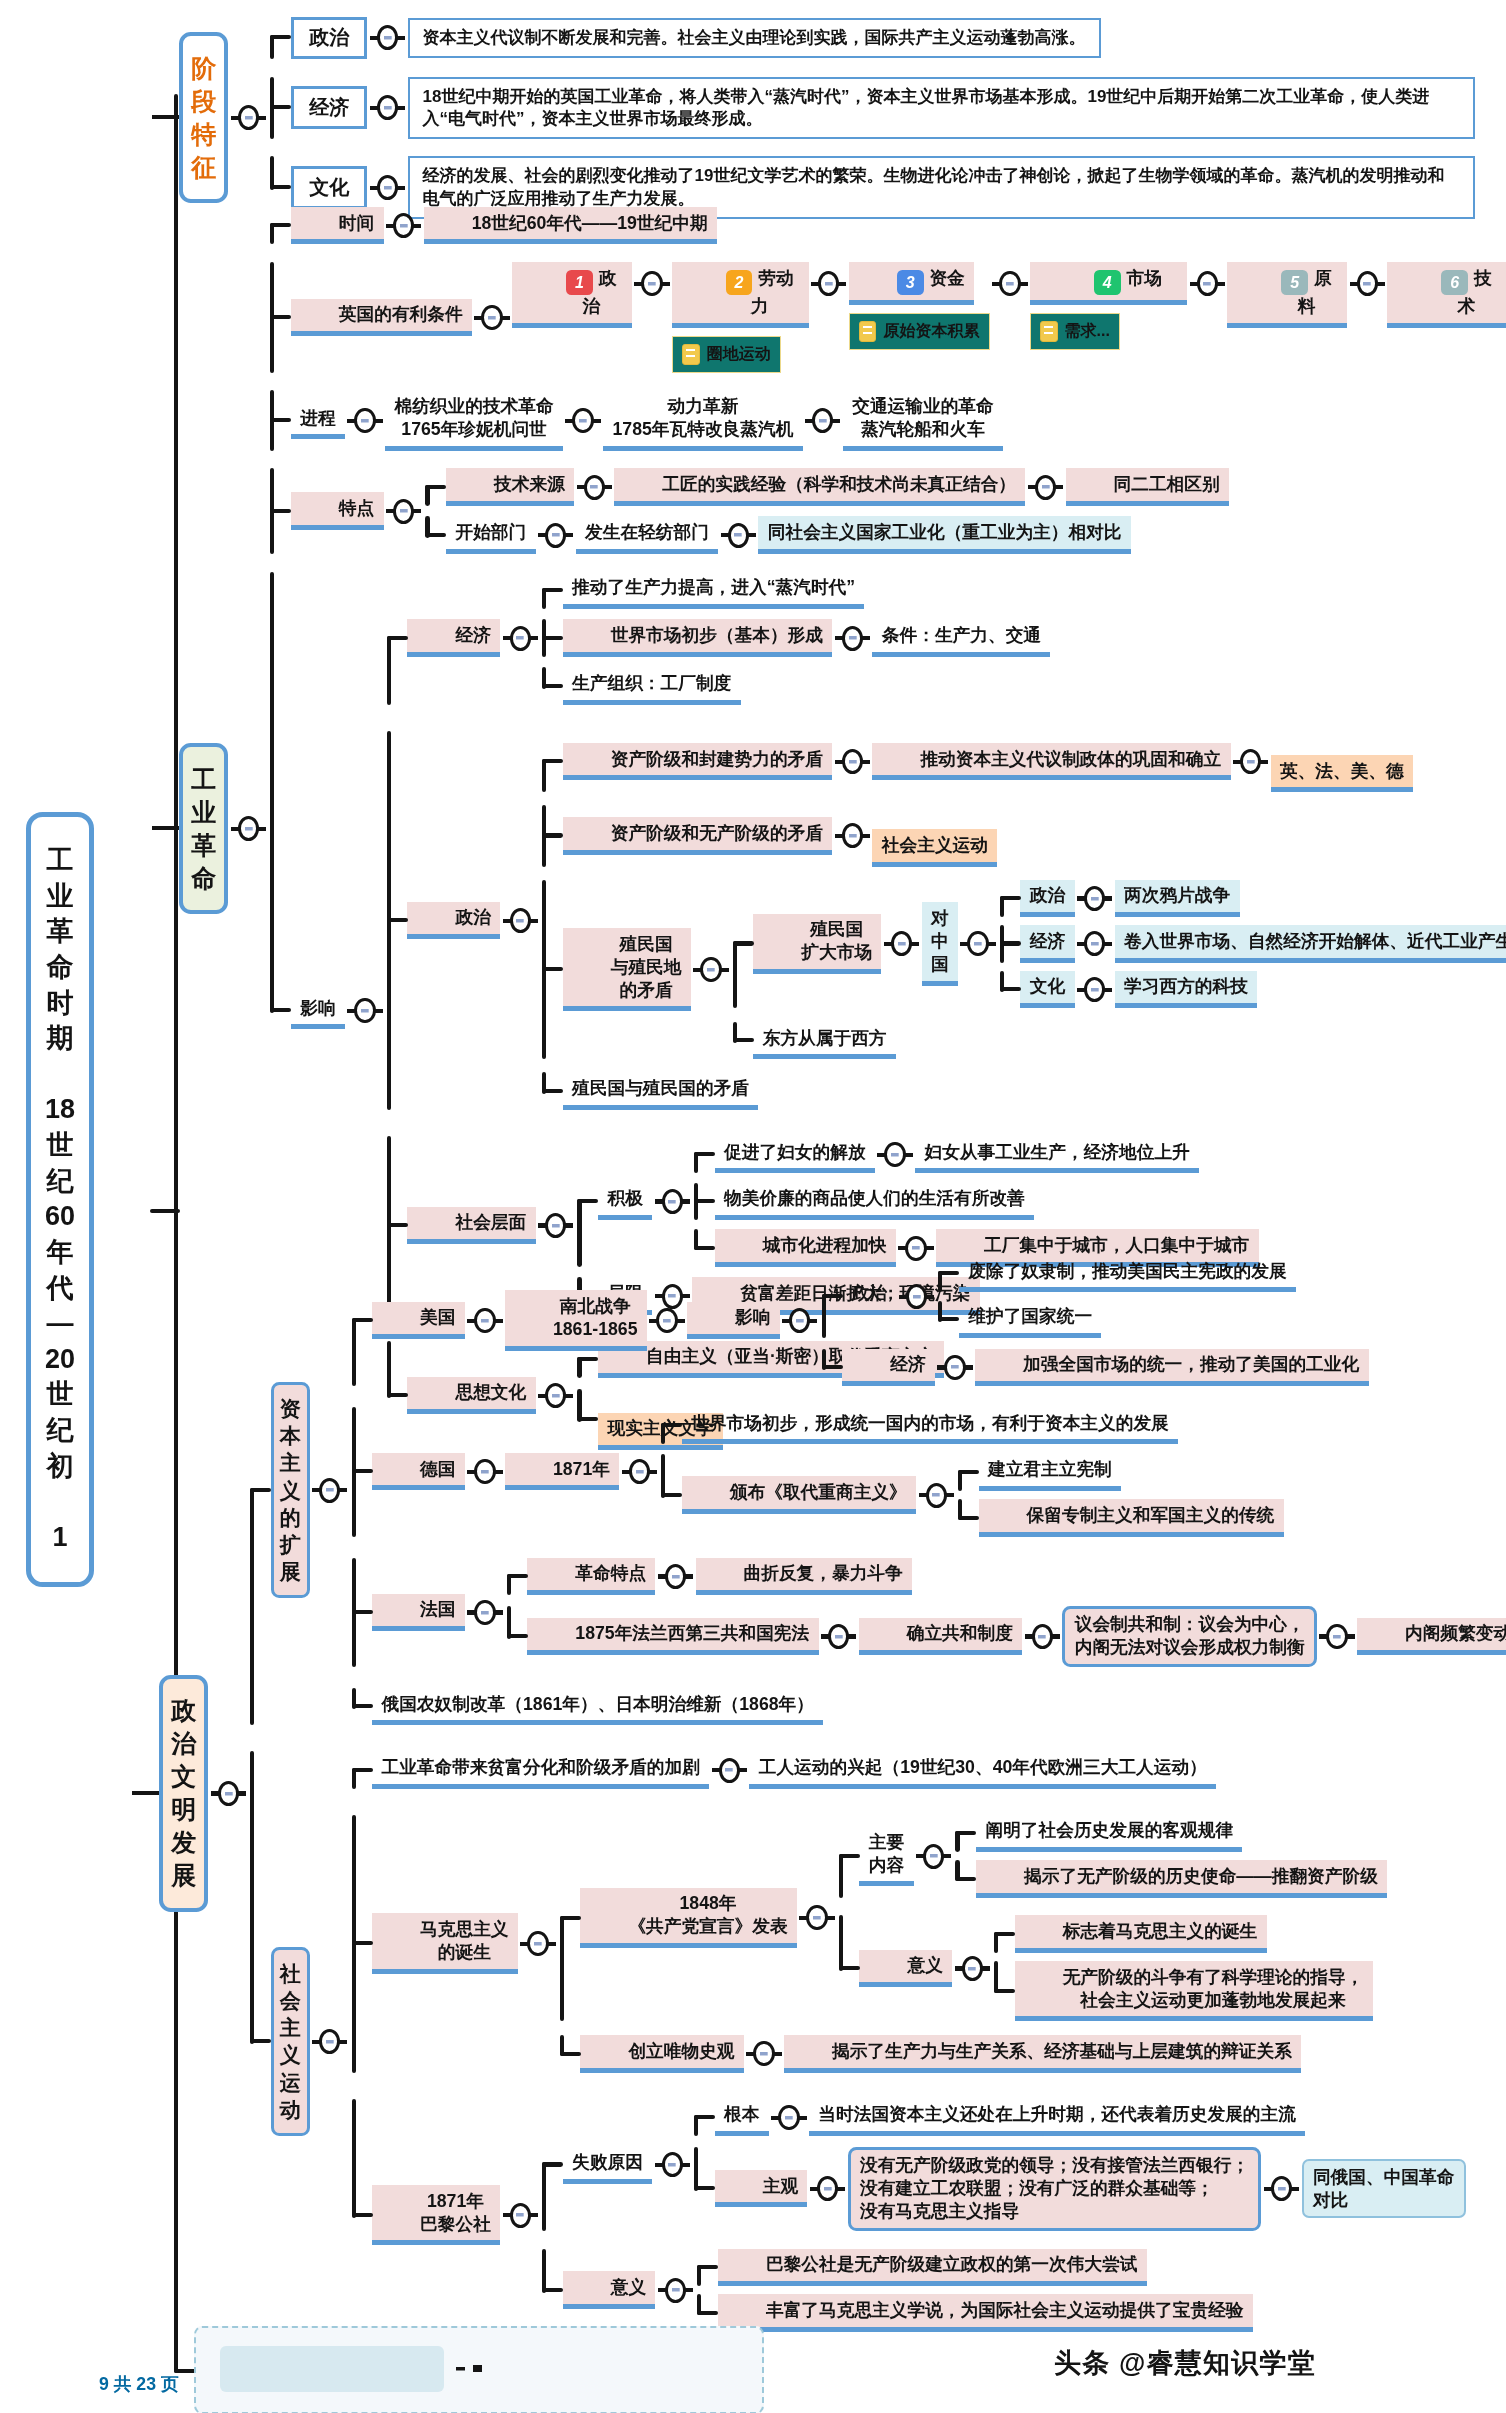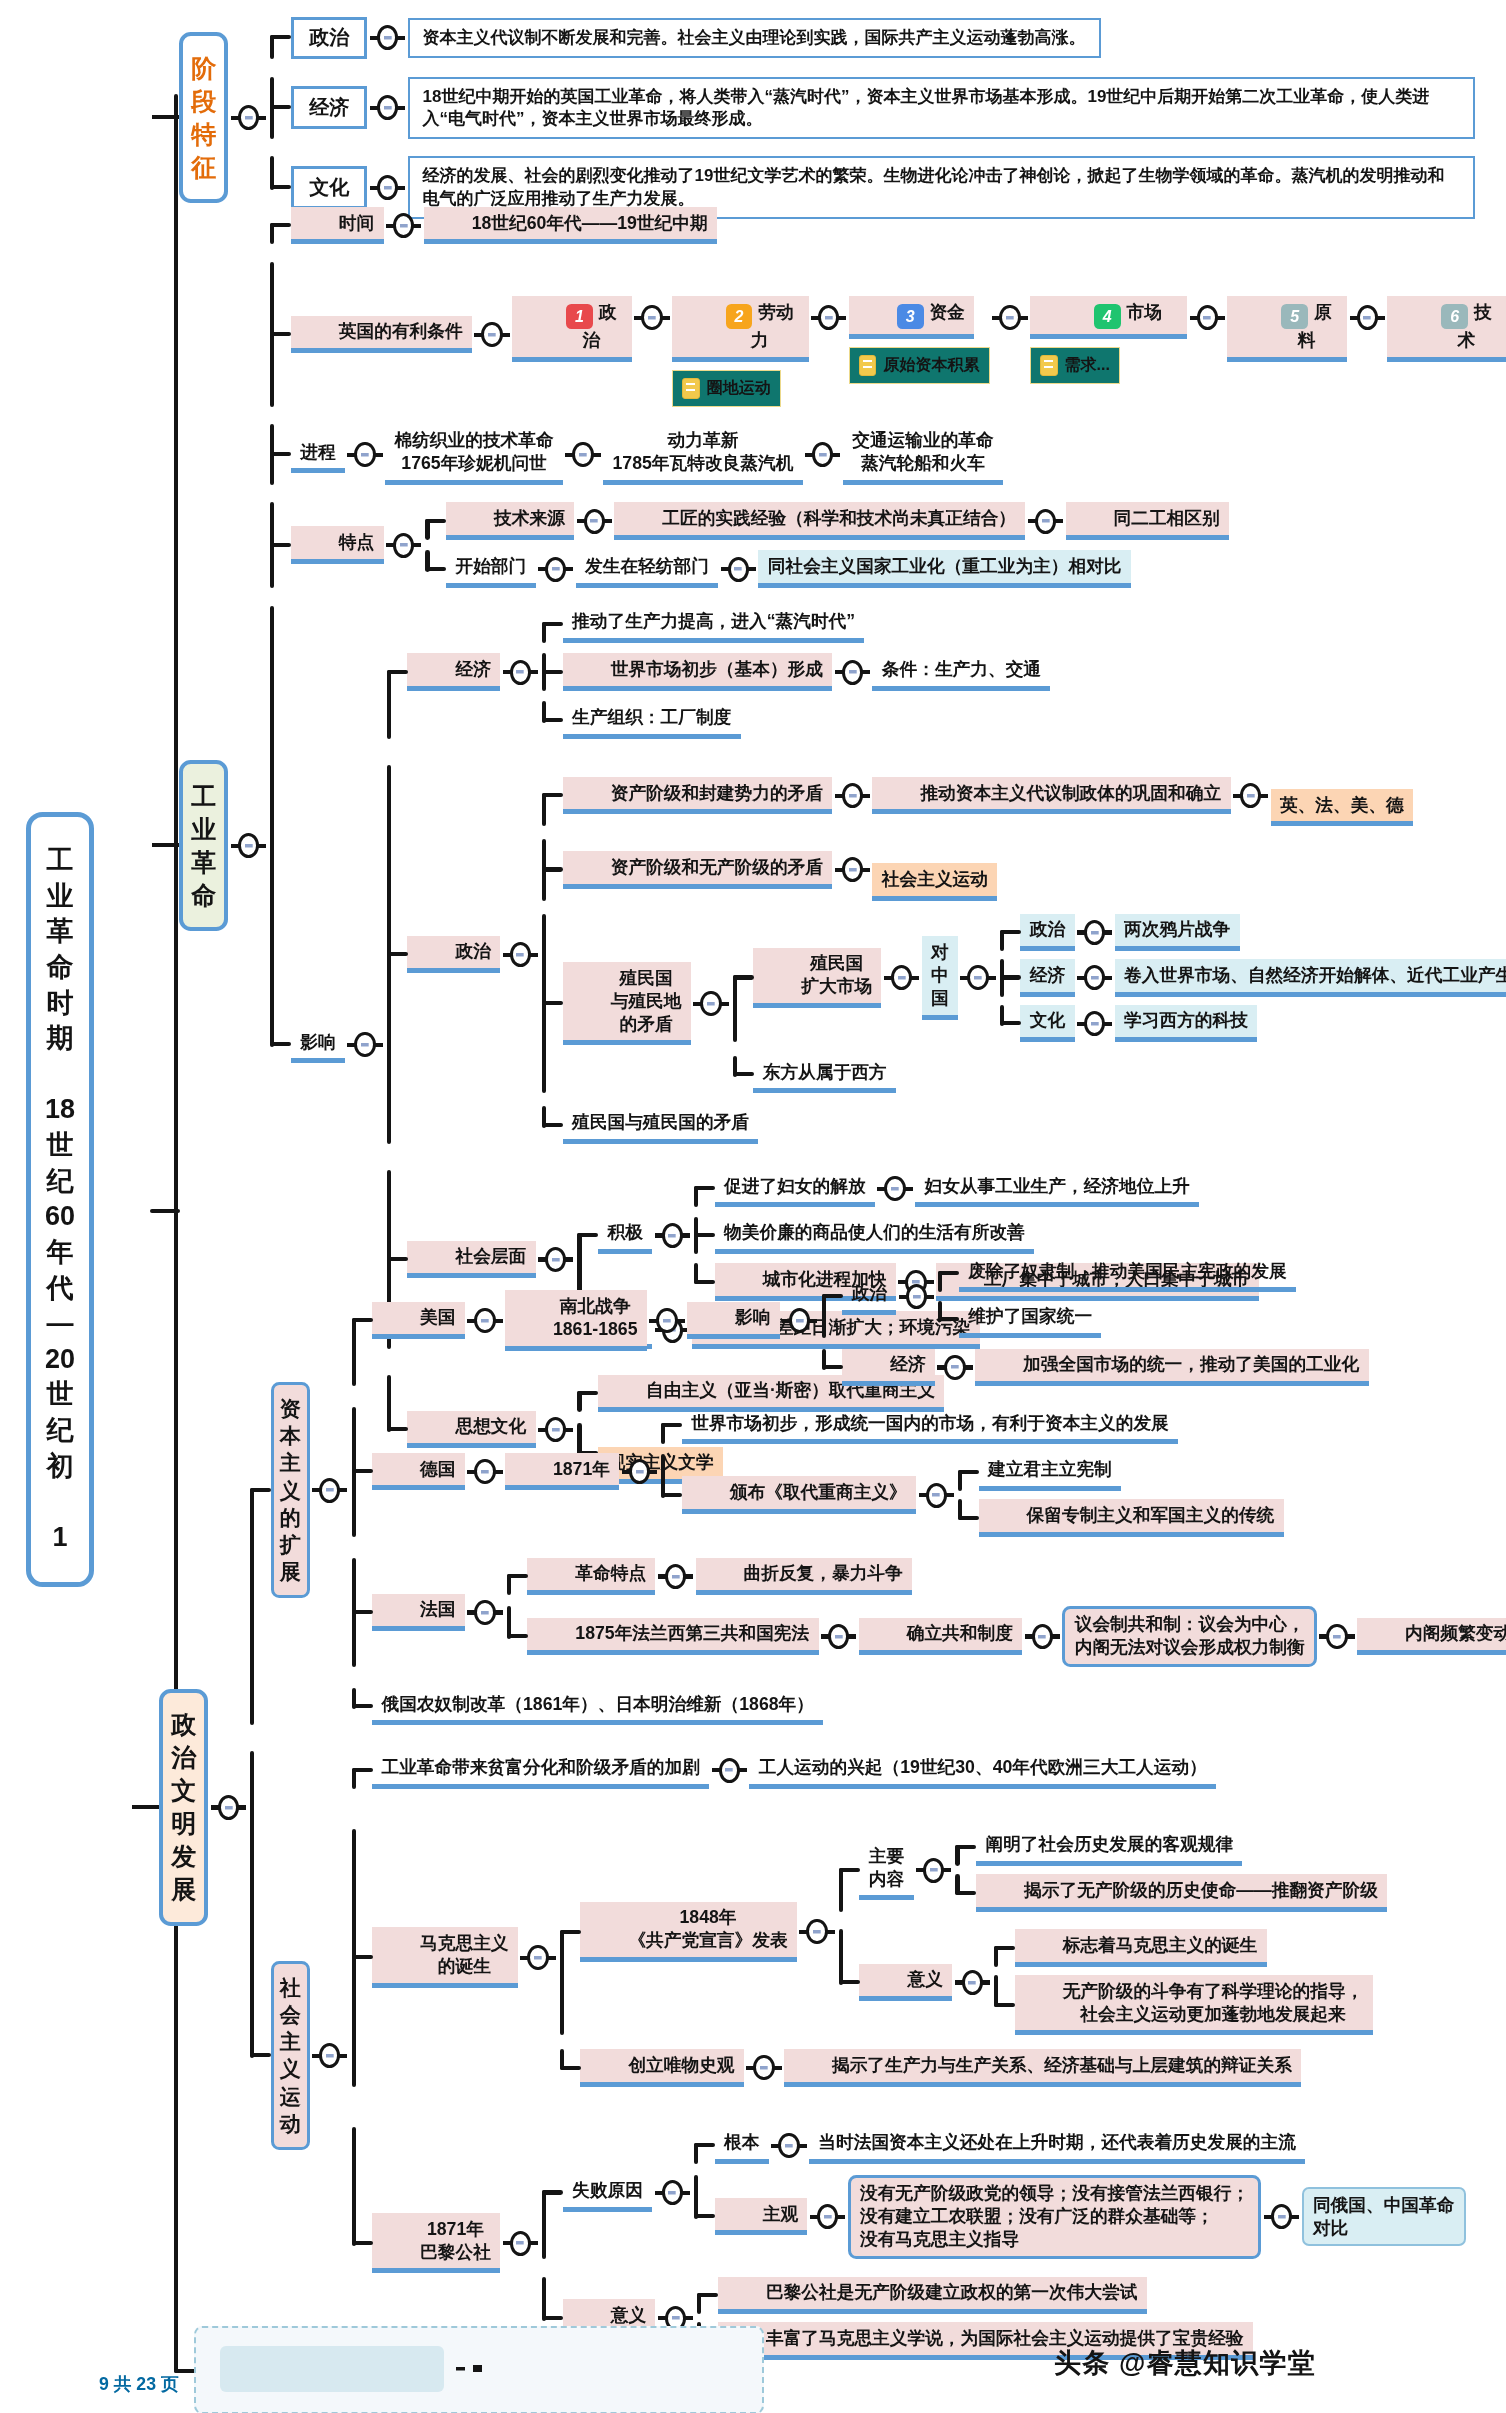--- a/index.html
+++ b/index.html
@@ -40,41 +40,41 @@
         padding:9.4px 5.9px;line-height:1.3;white-space:pre-line;text-align:center;background:#f2dcdb;}
   .root{background:#fff;border:5.3px solid #5b9bd5;border-radius:16.5px;font-size:27px;font-weight:bold;
         padding:26px 14px;line-height:1.32;white-space:pre-line;text-align:center;}
   .lblbox{background:#fff;border:3.5px solid #5b9bd5;font-size:20px;font-weight:bold;padding:4.7px 15.3px;flex:none;}
   
   .bdg{display:inline-block;min-width:21px;height:25px;line-height:25px;border-radius:5.3px;color:#fff;
        font-size:16px;text-align:center;margin-right:5.9px;vertical-align:-4.1px;padding:0 2.9px;}
   .b1{background:#e8494c}.b2{background:#f7a51d}.b3{background:#4b8ae5}
   .b4{background:#1fc46f}.b5{background:#9ab8bb}.b6{background:#9ab8bb}
   
-  .cond{display:flex;align-items:flex-start;margin-top:34px;}
+  .cond{display:flex;align-items:flex-start;}
   .ci{display:flex;flex-direction:column;gap:8.2px;align-items:flex-start;}
   .nt{display:flex;align-items:flex-start;gap:7px;background:#0f766e;border:1.8px solid #ecd98b;
       padding:7px 9.4px;font-size:16px;font-weight:bold;white-space:nowrap;}
   .nicon{flex:none;width:15.3px;height:19px;border-radius:2.9px;border:1.2px solid #e2b93b;
          background:linear-gradient(#fff,#fff) 50% 4.7px/9.4px 2.4px no-repeat,
                     linear-gradient(#fff,#fff) 50% 10.6px/9.4px 2.4px no-repeat,#f2c94c;}
   
   .abs{position:absolute;}
   .line{position:absolute;background:#141414;border-radius:2.4px;}
   #pagenum{position:absolute;left:99px;top:2372px;color:#0369a1;font-size:17.7px;font-weight:bold;}
   #wm{position:absolute;left:1054px;top:2345px;font-size:27px;font-weight:bold;letter-spacing:1.2px;}
   #dash{position:absolute;left:194px;top:2326px;width:566px;height:84px;border:2.9px dashed #9ec9da;
         border-radius:8.2px;background:#f4f8fb;}
   #dashin{position:absolute;left:23.6px;top:17.7px;width:224px;height:46px;background:#d7e9f0;border-radius:5.9px;}
   .dmark{position:absolute;left:260px;top:37px;width:26px;height:7px;
          background:linear-gradient(#141414,#141414) left center/9.4px 3.5px no-repeat,
                     linear-gradient(#141414,#141414) right center/9.4px 7px no-repeat;}
   .rootstub::before{content:"";position:absolute;right:100%;top:calc(50% - 2.4px);width:27px;height:4.1px;background:#141414;}
   .g14{gap:8.2px}.g16{gap:9.4px}.g18{gap:10.6px}.g22{gap:13px}.g24{gap:14px}
-  .g30{gap:17.7px}.g36{gap:21px}.g40{gap:40px}.g44{gap:26px}
+  .g30{gap:17.7px}.g36{gap:21px}.g40{gap:26px}.g44{gap:26px}
 </style>
 </head>
 <body>
 
 <div class="line" style="left:174px;top:94px;width:4.1px;height:2279px;"></div>
 <div class="line" style="left:150px;top:1209px;width:29.5px;height:4.1px;"></div>
 <div class="line" style="left:174px;top:2369px;width:51px;height:4.1px;"></div>
 
 <div class="abs" style="left:26px;top:812px;">
   <div class="root">工

